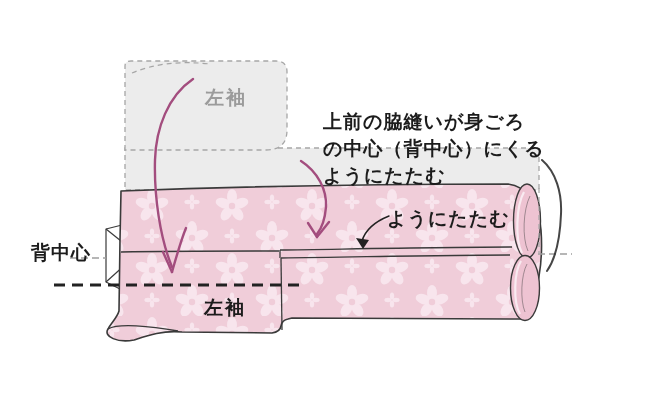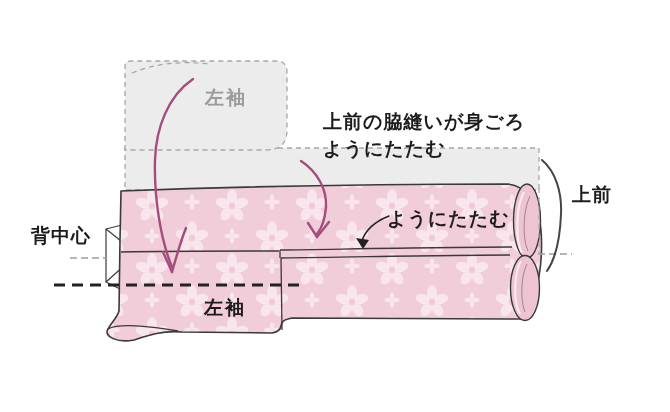--- a/index.html
+++ b/index.html
@@ -12,21 +12,21 @@
     font-family:"DejaVu Sans", sans-serif;
   }
   #scene{position:absolute; left:0; top:0;}
   .label{
     position:absolute; color:var(--text); font-size:19px; font-weight:600;
     letter-spacing:1px; line-height:27px; white-space:nowrap;
   }
   .label span{display:block;}
   .instruction{left:323px; top:72px;margin-top:36px;}
   .ghost-sleeve-label{left:205px; top:84px; color:var(--gray-text); letter-spacing:2px;}
-  .back-center-label{left:31px; top:222px;}
+  .back-center-label{left:31px; top:239px;}
   .seam-label{left:387px; top:205px;}
   .left-sleeve-label{left:204px; top:294px; letter-spacing:2px;}
   .front-body-label{left:572px; top:183px; line-height:23px;}
 </style>
 </head>
 <body>
 
 <div id="stage">
 
   <svg id="scene" width="670" height="412" viewBox="0 0 670 412">
@@ -133,28 +133,28 @@
     <g>
       <path d="M389,216 C374,222 365,231 362,241" style="fill:none; stroke:#222222; stroke-width:1.5; stroke-linecap:round"></path>
       <path d="M356,238 L363,249 L369,240 Z" style="fill:#222222"></path>
     </g>
 
     <path d="M542,160 C556,172 562,193 561,214 C560,240 556,258 547,271" style="fill:none; stroke:#2b2b2b; stroke-width:2; stroke-linecap:round; opacity:0.88"></path>
   </svg>
 
   <div class="label instruction">
     <span>上前の脇縫いが身ごろ</span>
+    <span>の中心（背中心）にくる</span>
     <span>ようにたたむ</span>
   </div>
 
   <div class="label ghost-sleeve-label">左袖</div>
 
   <div class="label back-center-label">背中心</div>
 
   <div class="label seam-label">ようにたたむ</div>
 
   <div class="label left-sleeve-label">左袖</div>
 
   <div class="label front-body-label">
-    <span>上前</span>
   </div>
 
 </div>
 
 </body></html>

